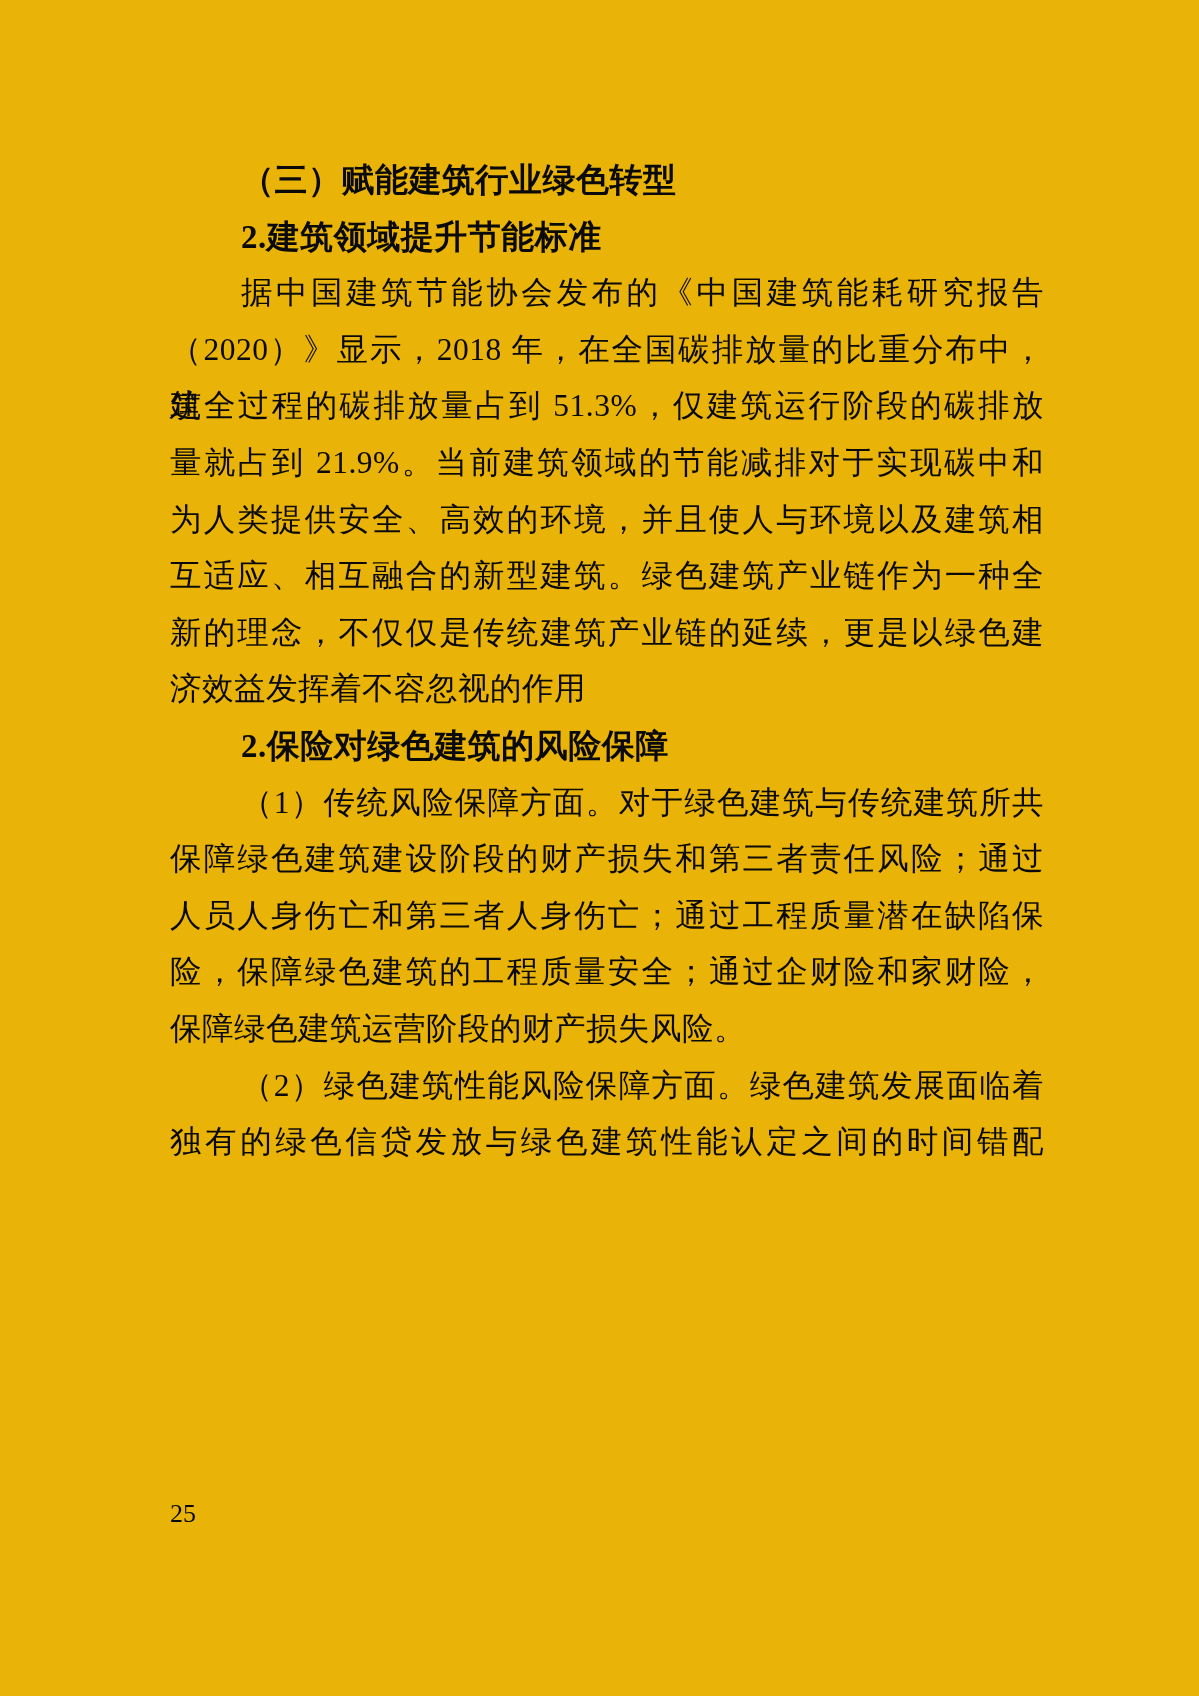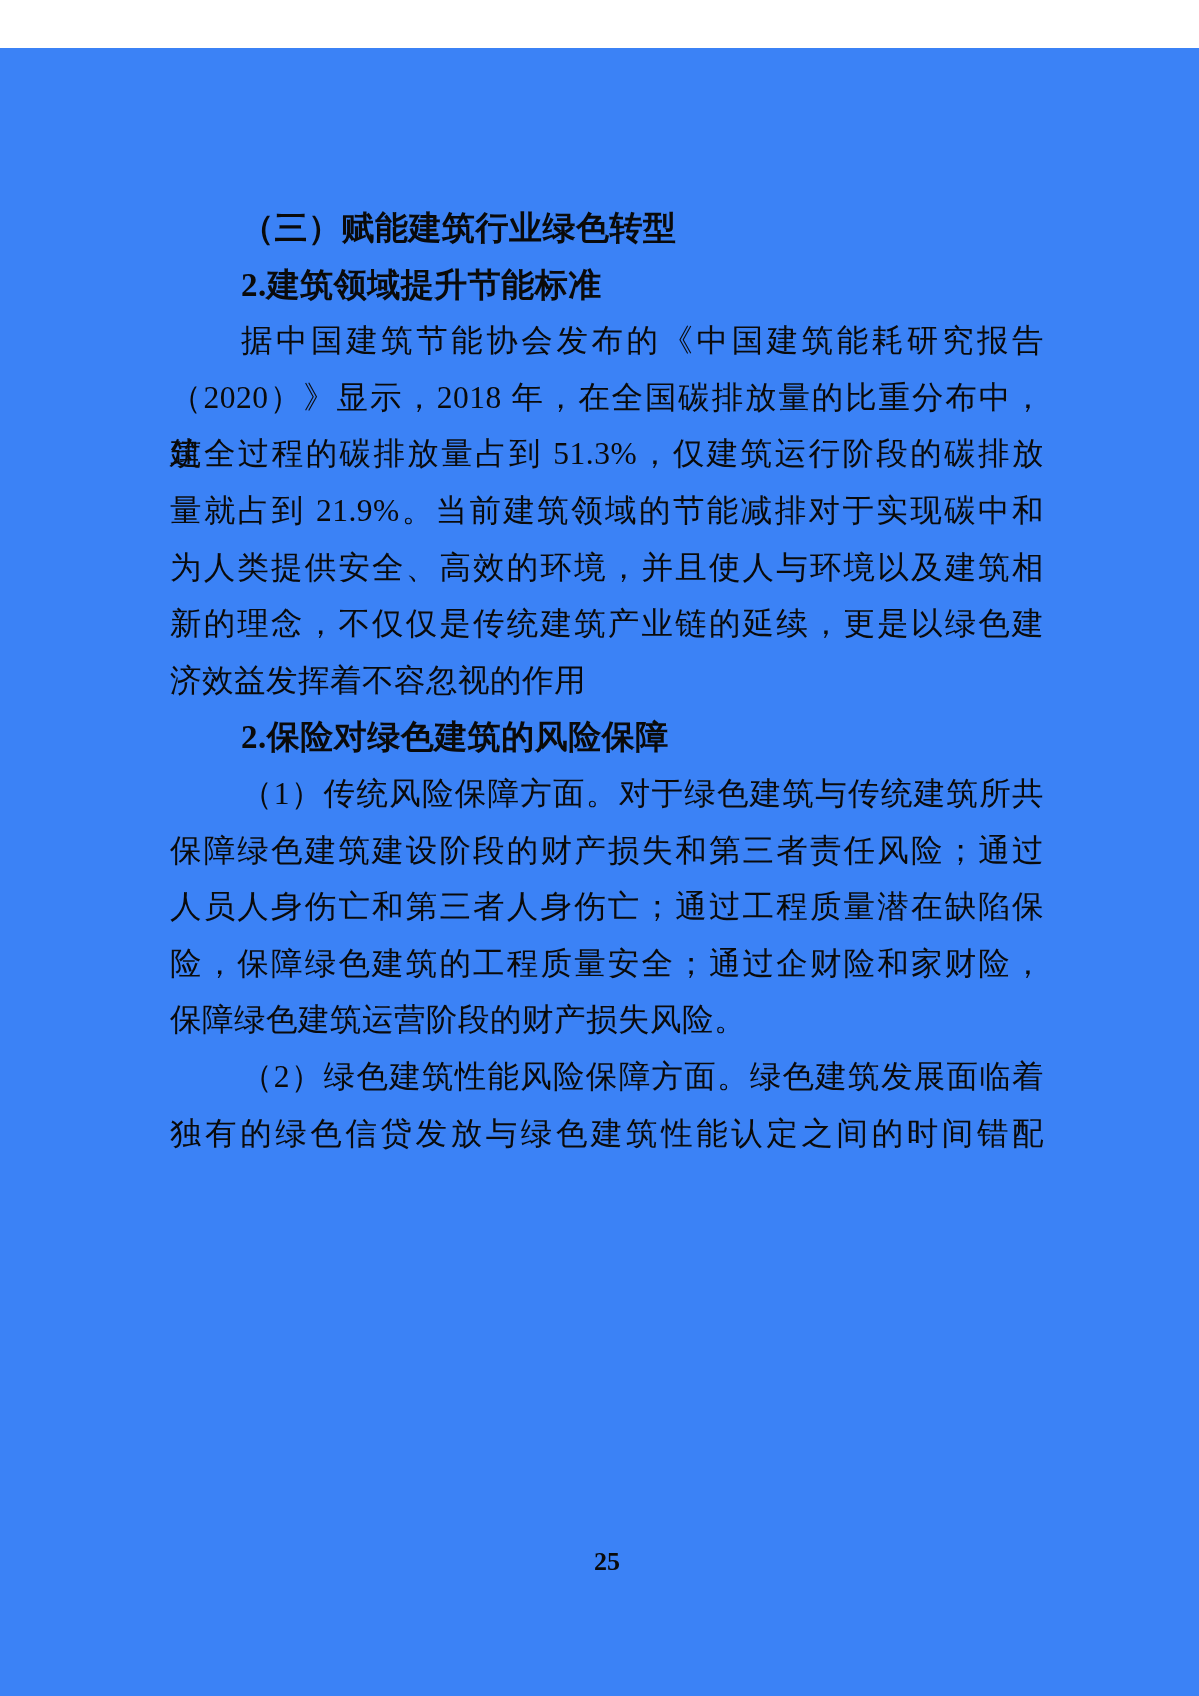--- a/index.html
+++ b/index.html
@@ -11,22 +11,21 @@
     width: 1199px;
     height: 1696px;
     position: relative;
     font-family: "Liberation Serif", "DejaVu Serif", serif;
     color: #0a0a0a;
     overflow: hidden;
   }
   .page {
     position: absolute;
     inset: 0;
-    background: #3b82f6;
-    margin-top: 48px;
+    background: #eab308;
   }
   .content {
     position: absolute;
     left: 170px;
     top: 152px;
     width: 874px;
   }
   .line {
     font-size: 31.5px;
     line-height: 56.6px;
@@ -49,38 +48,37 @@
   .line.bold {
     font-weight: bold;
     font-size: 33px;
     letter-spacing: 0.5px;
   }
   .page-number {
     position: absolute;
     left: 170px;
     top: 1497px;
     width: 874px;
-    text-align: center;
     font-size: 26px;
     line-height: 34px;
-    font-weight: bold;
   }
 </style>
 </head>
 <body>
 
 <div class="page">
   <div class="content">
     <div class="line bold indent short">（三）赋能建筑行业绿色转型</div>
     <div class="line bold indent short">2.建筑领域提升节能标准</div>
     <div class="line just indent">据中国建筑节能协会发布的《中国建筑能耗研究报告</div>
     <div class="line just">（2020）》显示，2018 年，在全国碳排放量的比重分布中，建</div>
     <div class="line just">筑全过程的碳排放量占到 51.3%，仅建筑运行阶段的碳排放</div>
     <div class="line just">量就占到 21.9%。当前建筑领域的节能减排对于实现碳中和</div>
     <div class="line just">为人类提供安全、高效的环境，并且使人与环境以及建筑相</div>
+    <div class="line just">互适应、相互融合的新型建筑。绿色建筑产业链作为一种全</div>
     <div class="line just">新的理念，不仅仅是传统建筑产业链的延续，更是以绿色建</div>
     <div class="line short">济效益发挥着不容忽视的作用</div>
     <div class="line bold indent short">2.保险对绿色建筑的风险保障</div>
     <div class="line just indent">（1）传统风险保障方面。对于绿色建筑与传统建筑所共</div>
     <div class="line just">保障绿色建筑建设阶段的财产损失和第三者责任风险；通过</div>
     <div class="line just">人员人身伤亡和第三者人身伤亡；通过工程质量潜在缺陷保</div>
     <div class="line just">险，保障绿色建筑的工程质量安全；通过企财险和家财险，</div>
     <div class="line short">保障绿色建筑运营阶段的财产损失风险。</div>
     <div class="line just indent">（2）绿色建筑性能风险保障方面。绿色建筑发展面临着</div>
     <div class="line just">独有的绿色信贷发放与绿色建筑性能认定之间的时间错配</div>

